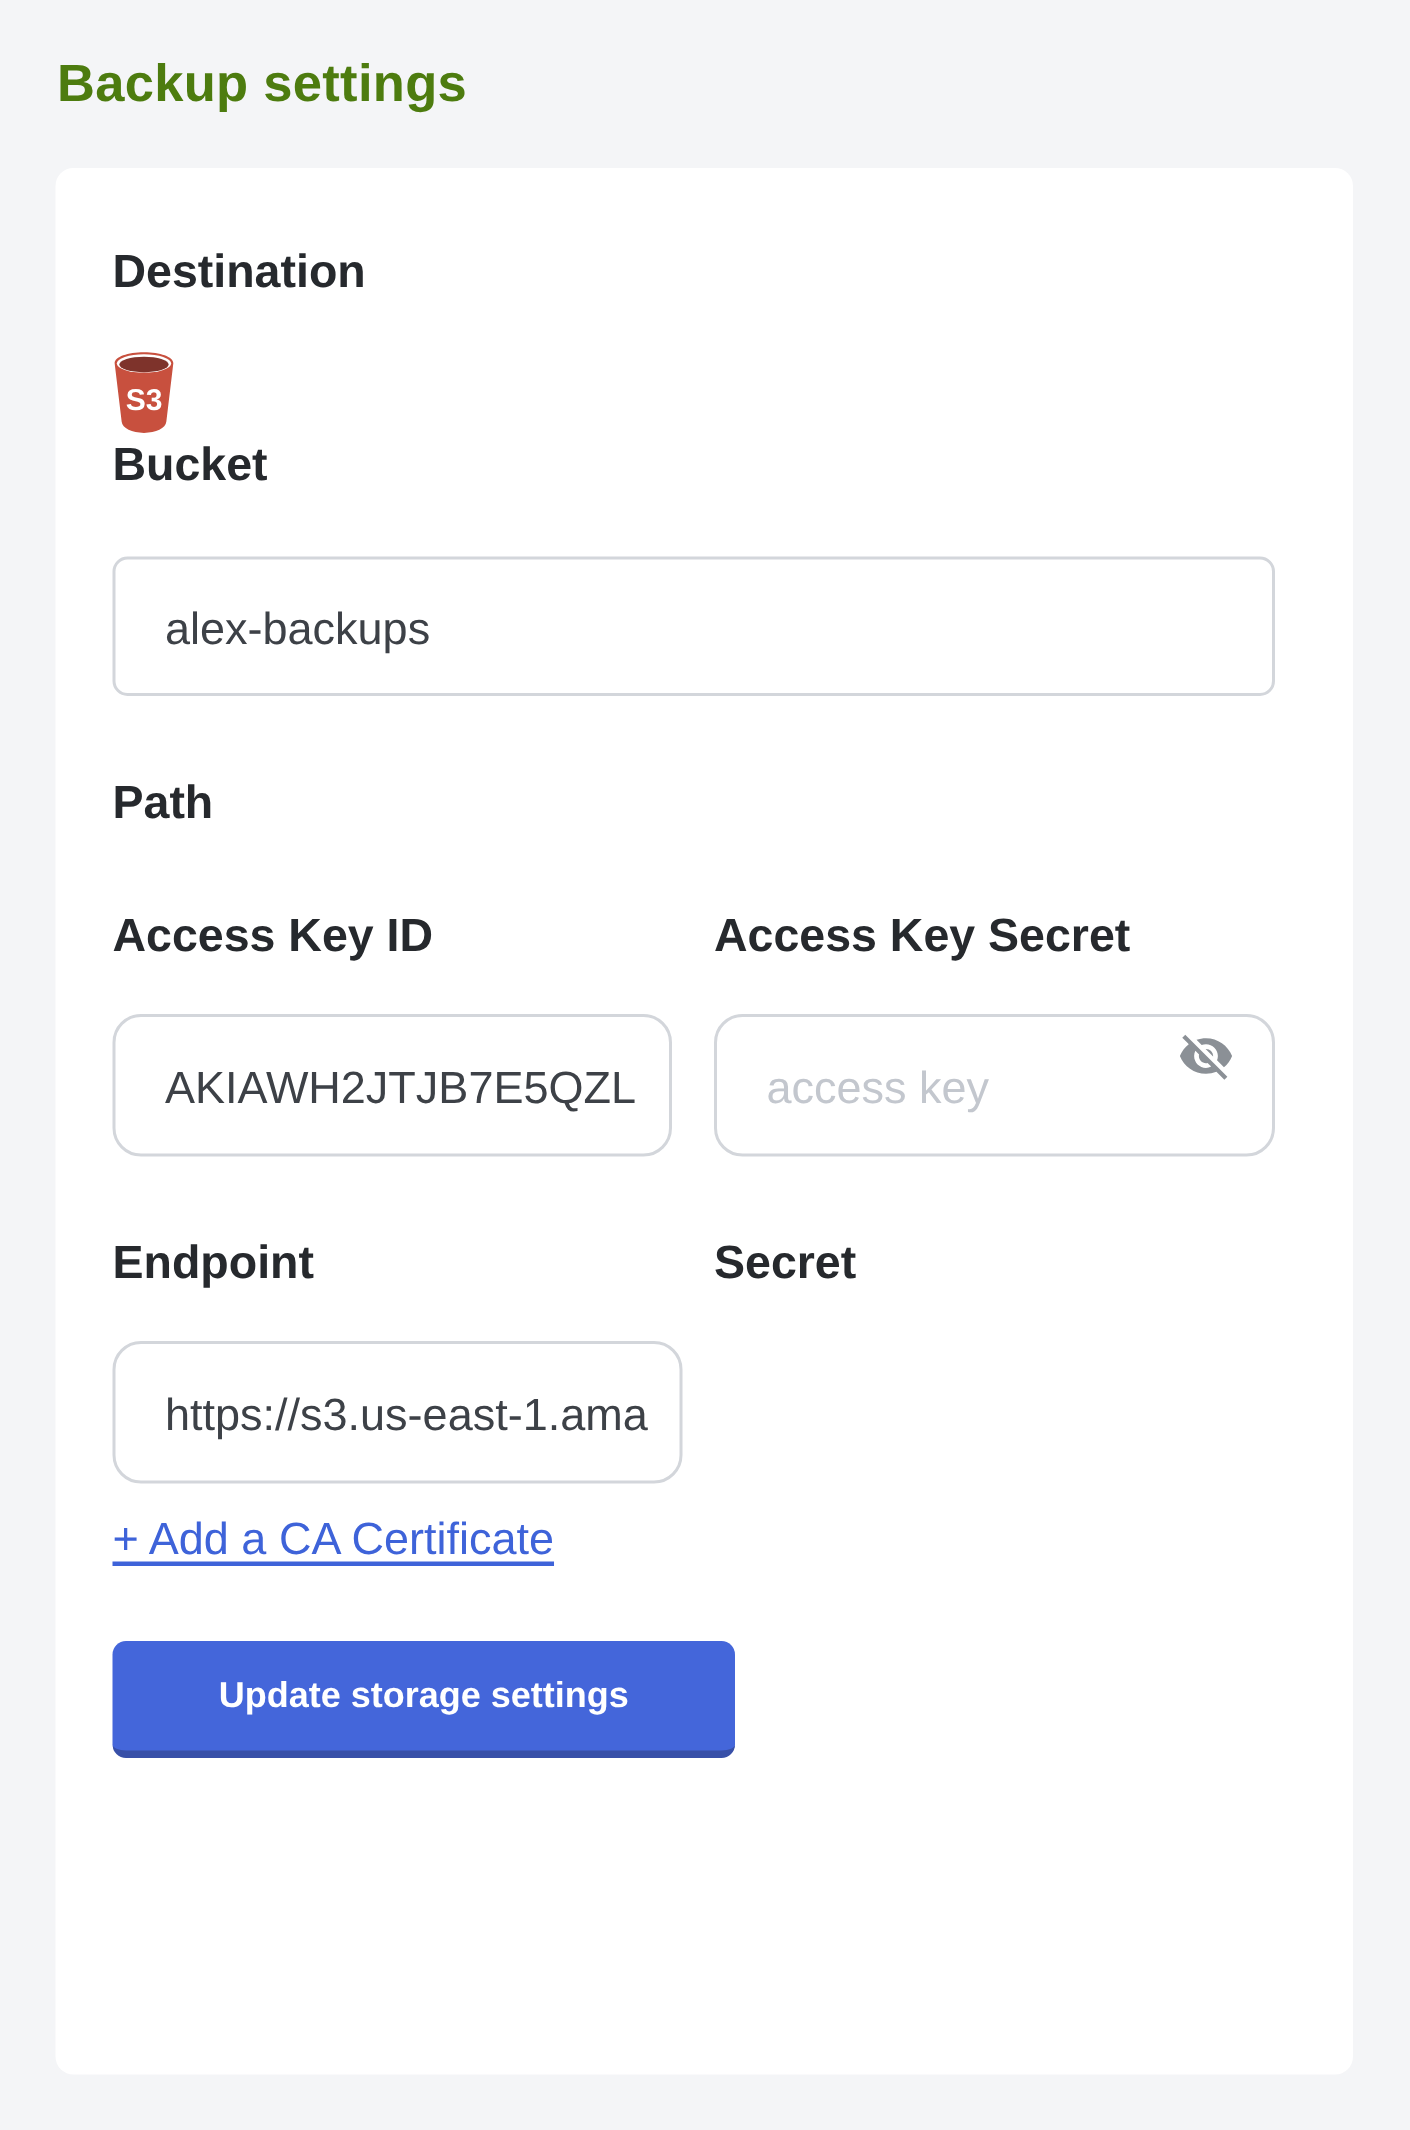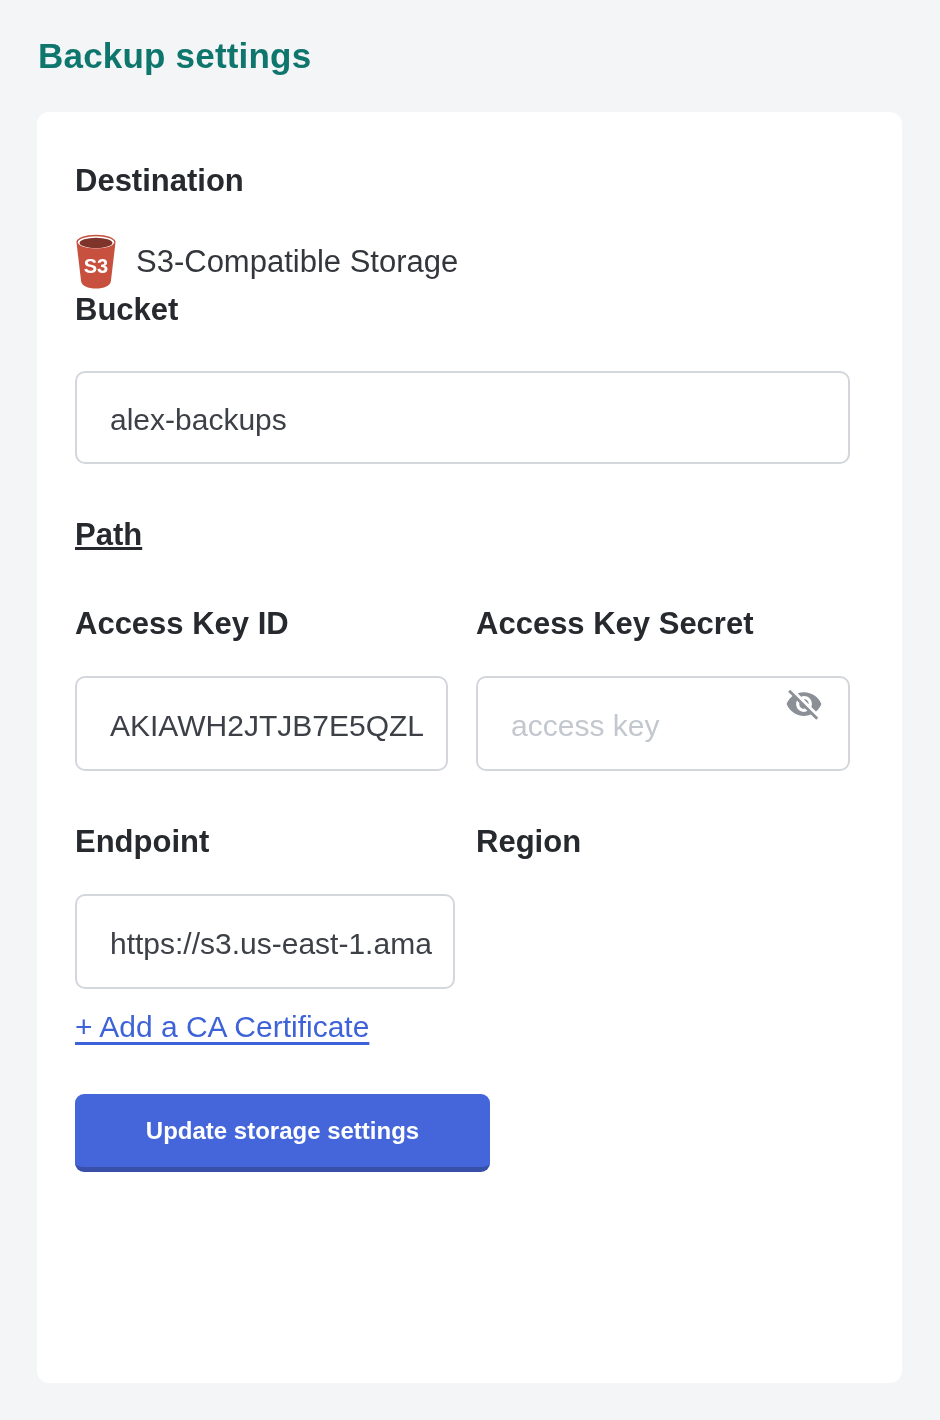--- a/index.html
+++ b/index.html
@@ -6,21 +6,21 @@
   html, body {
     width: 940px; height: 1420px;
     background: #f4f5f7;
     font-family: "Liberation Sans", sans-serif;
     -webkit-font-smoothing: antialiased;
   }
   .page { position: relative; width: 940px; height: 1420px; overflow: hidden; }
 
   .page-title {
     position: absolute; left: 38px; top: 36px;
-    font-size: 35px; font-weight: bold; color: #0f766e;
+    font-size: 35px; font-weight: bold; color: #4d7c0f;
     letter-spacing: 0.2px;
   }
 
   .card {
     position: absolute; left: 37px; top: 112px;
     width: 865px; height: 1271px;
     background: #ffffff; border-radius: 12px;
     padding: 50px 52px 40px 38px;
   }
 
@@ -34,21 +34,21 @@
     display: flex; align-items: center;
     margin-top: 34px; height: 58px;
   }
   .s3-icon { width: 42px; height: 57px; display: inline-block; flex: 0 0 auto; }
   .dest-text {
     margin-left: 19px;
     font-size: 31px; color: #33373c;
   }
 
   .label-bucket { }
-  .label-path   { margin-top: 52px; text-decoration: underline; }
+  .label-path   { margin-top: 52px; }
 
   .text-input {
     display: block;
     width: 775px; height: 93px;
     margin-top: 43px;
     border: 2px solid #d3d6db; border-radius: 10px;
     background: #ffffff;
     padding: 5px 20px 0 33px;
     font-family: "Liberation Sans", sans-serif;
     font-size: 30px; color: #3d4147;
@@ -56,21 +56,21 @@
     white-space: nowrap; overflow: hidden;
   }
   .text-input::placeholder { color: #c3c7ce; opacity: 1; }
 
   .grid-row {
     display: flex; gap: 28px; align-items: flex-start;
   }
   .grid-row.labels { margin-top: 52px; }
   .col-a { width: 380px; }
   .col-b { width: 381px; }
-  .grid-row .text-input { width: 100%; margin-top: 34px; height: 95px; }
+  .grid-row .text-input { width: 100%; margin-top: 34px; height: 95px; border-radius: 19px; }
 
   .input-wrap { position: relative; }
   .eye-btn {
     position: absolute; right: 26px; top: 50%;
     width: 40px; height: 40px;
     margin-top: -3px; transform: translateY(-50%);
     background: none; border: none; cursor: pointer;
     display: flex; align-items: center; justify-content: center;
   }
   .eye-btn svg { width: 38px; height: 38px; fill: #8b9096; }
@@ -109,21 +109,20 @@
 
     <div class="dest-row">
       <span class="s3-icon">
         <svg viewBox="0 0 44 58" xmlns="http://www.w3.org/2000/svg">
           <path d="M1.5 8.5 C1.5 4 10.7 0.8 22 0.8 C33.3 0.8 42.5 4 42.5 8.5 L37.6 49.5 C37.2 54 30.3 57.2 22 57.2 C13.7 57.2 6.8 54 6.4 49.5 Z" fill="#c8503e"></path>
           <ellipse cx="22" cy="8.7" rx="19" ry="6.4" fill="#ffffff"></ellipse>
           <ellipse cx="22" cy="9.4" rx="17.2" ry="5.4" fill="#7e332b"></ellipse>
           <text x="22" y="41" text-anchor="middle" font-family="Liberation Sans, sans-serif" font-size="21" font-weight="bold" fill="#ffffff">S3</text>
         </svg>
       </span>
-      <span class="dest-text">S3-Compatible Storage</span>
     </div>
 
     <label class="section-label label-bucket">Bucket</label>
     <input type="text" class="text-input" value="alex-backups" style="">
 
     <label class="section-label label-path">Path</label>
 
     <div class="grid-row labels">
       <div class="col-a">
         <span class="section-label">Access Key ID</span>
@@ -147,21 +146,21 @@
           </span>
         </button>
       </div>
     </div>
 
     <div class="grid-row labels">
       <div class="col-a">
         <span class="section-label">Endpoint</span>
       </div>
       <div class="col-b">
-        <span class="section-label">Region</span>
+        <span class="section-label">Secret</span>
       </div>
     </div>
 
     <div class="grid-row">
       <div class="col-a">
         <input type="text" class="text-input" value="https://s3.us-east-1.ama" style="">
       </div>
     </div>
 
     <a href="#" class="ca-link">+ Add a CA Certificate</a>

